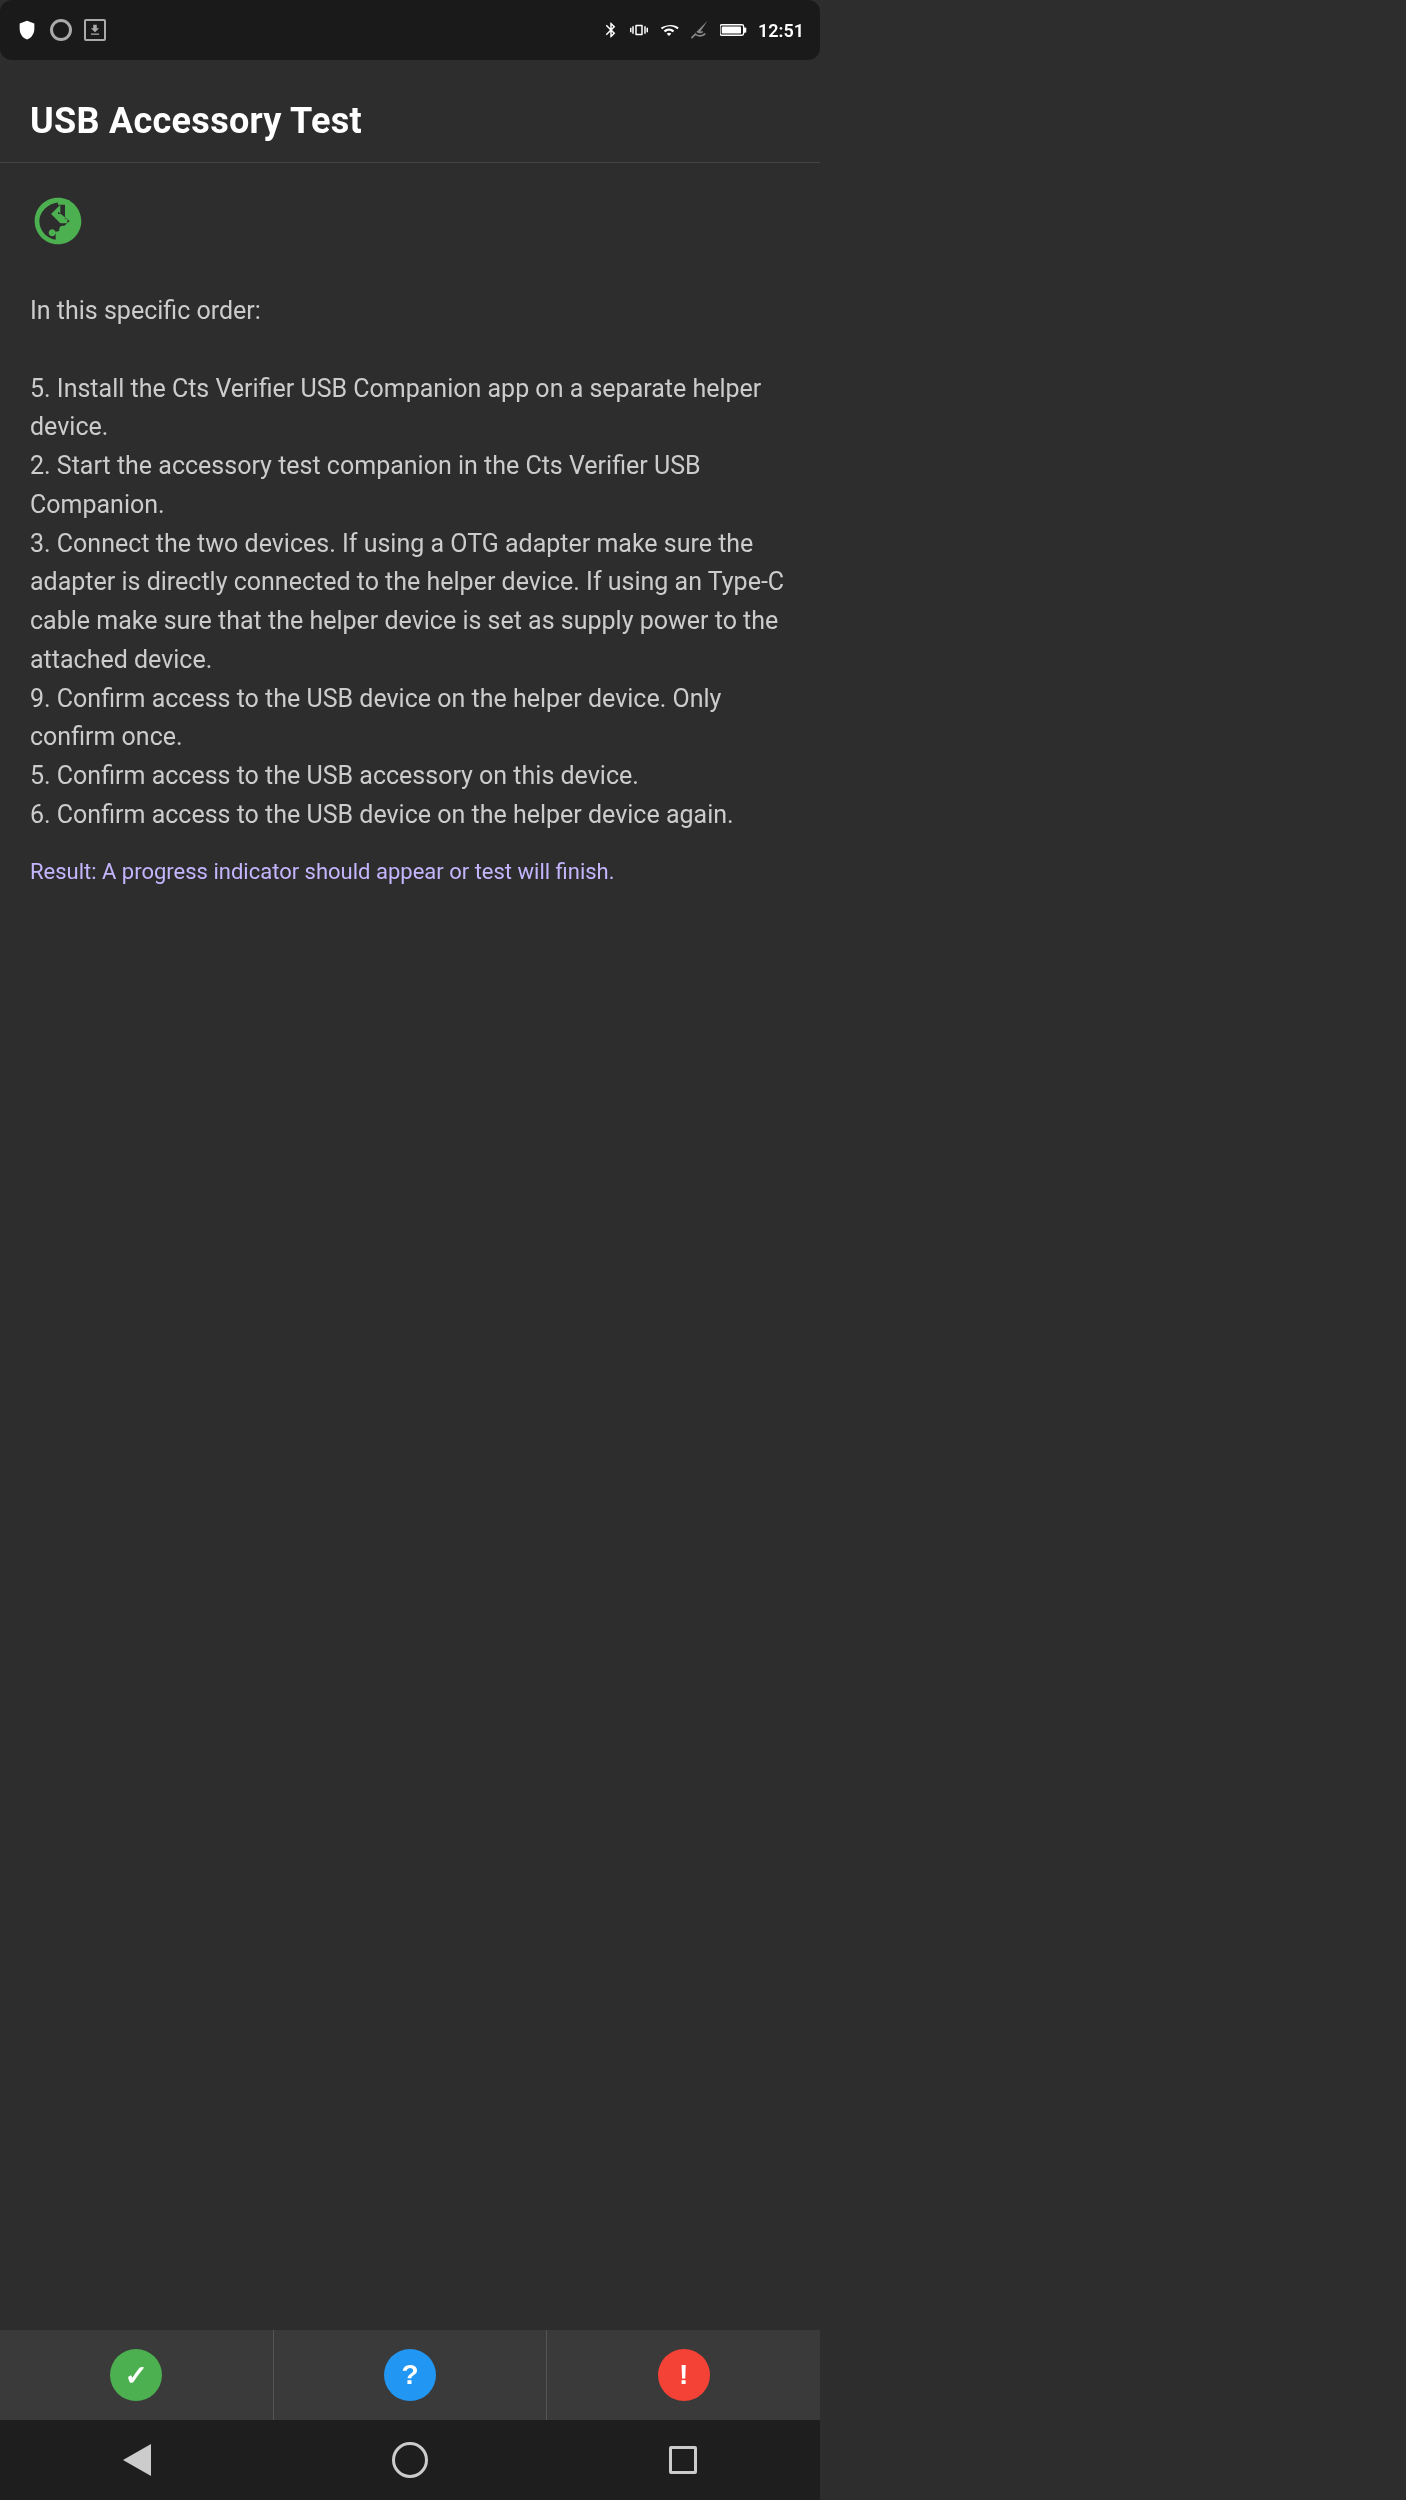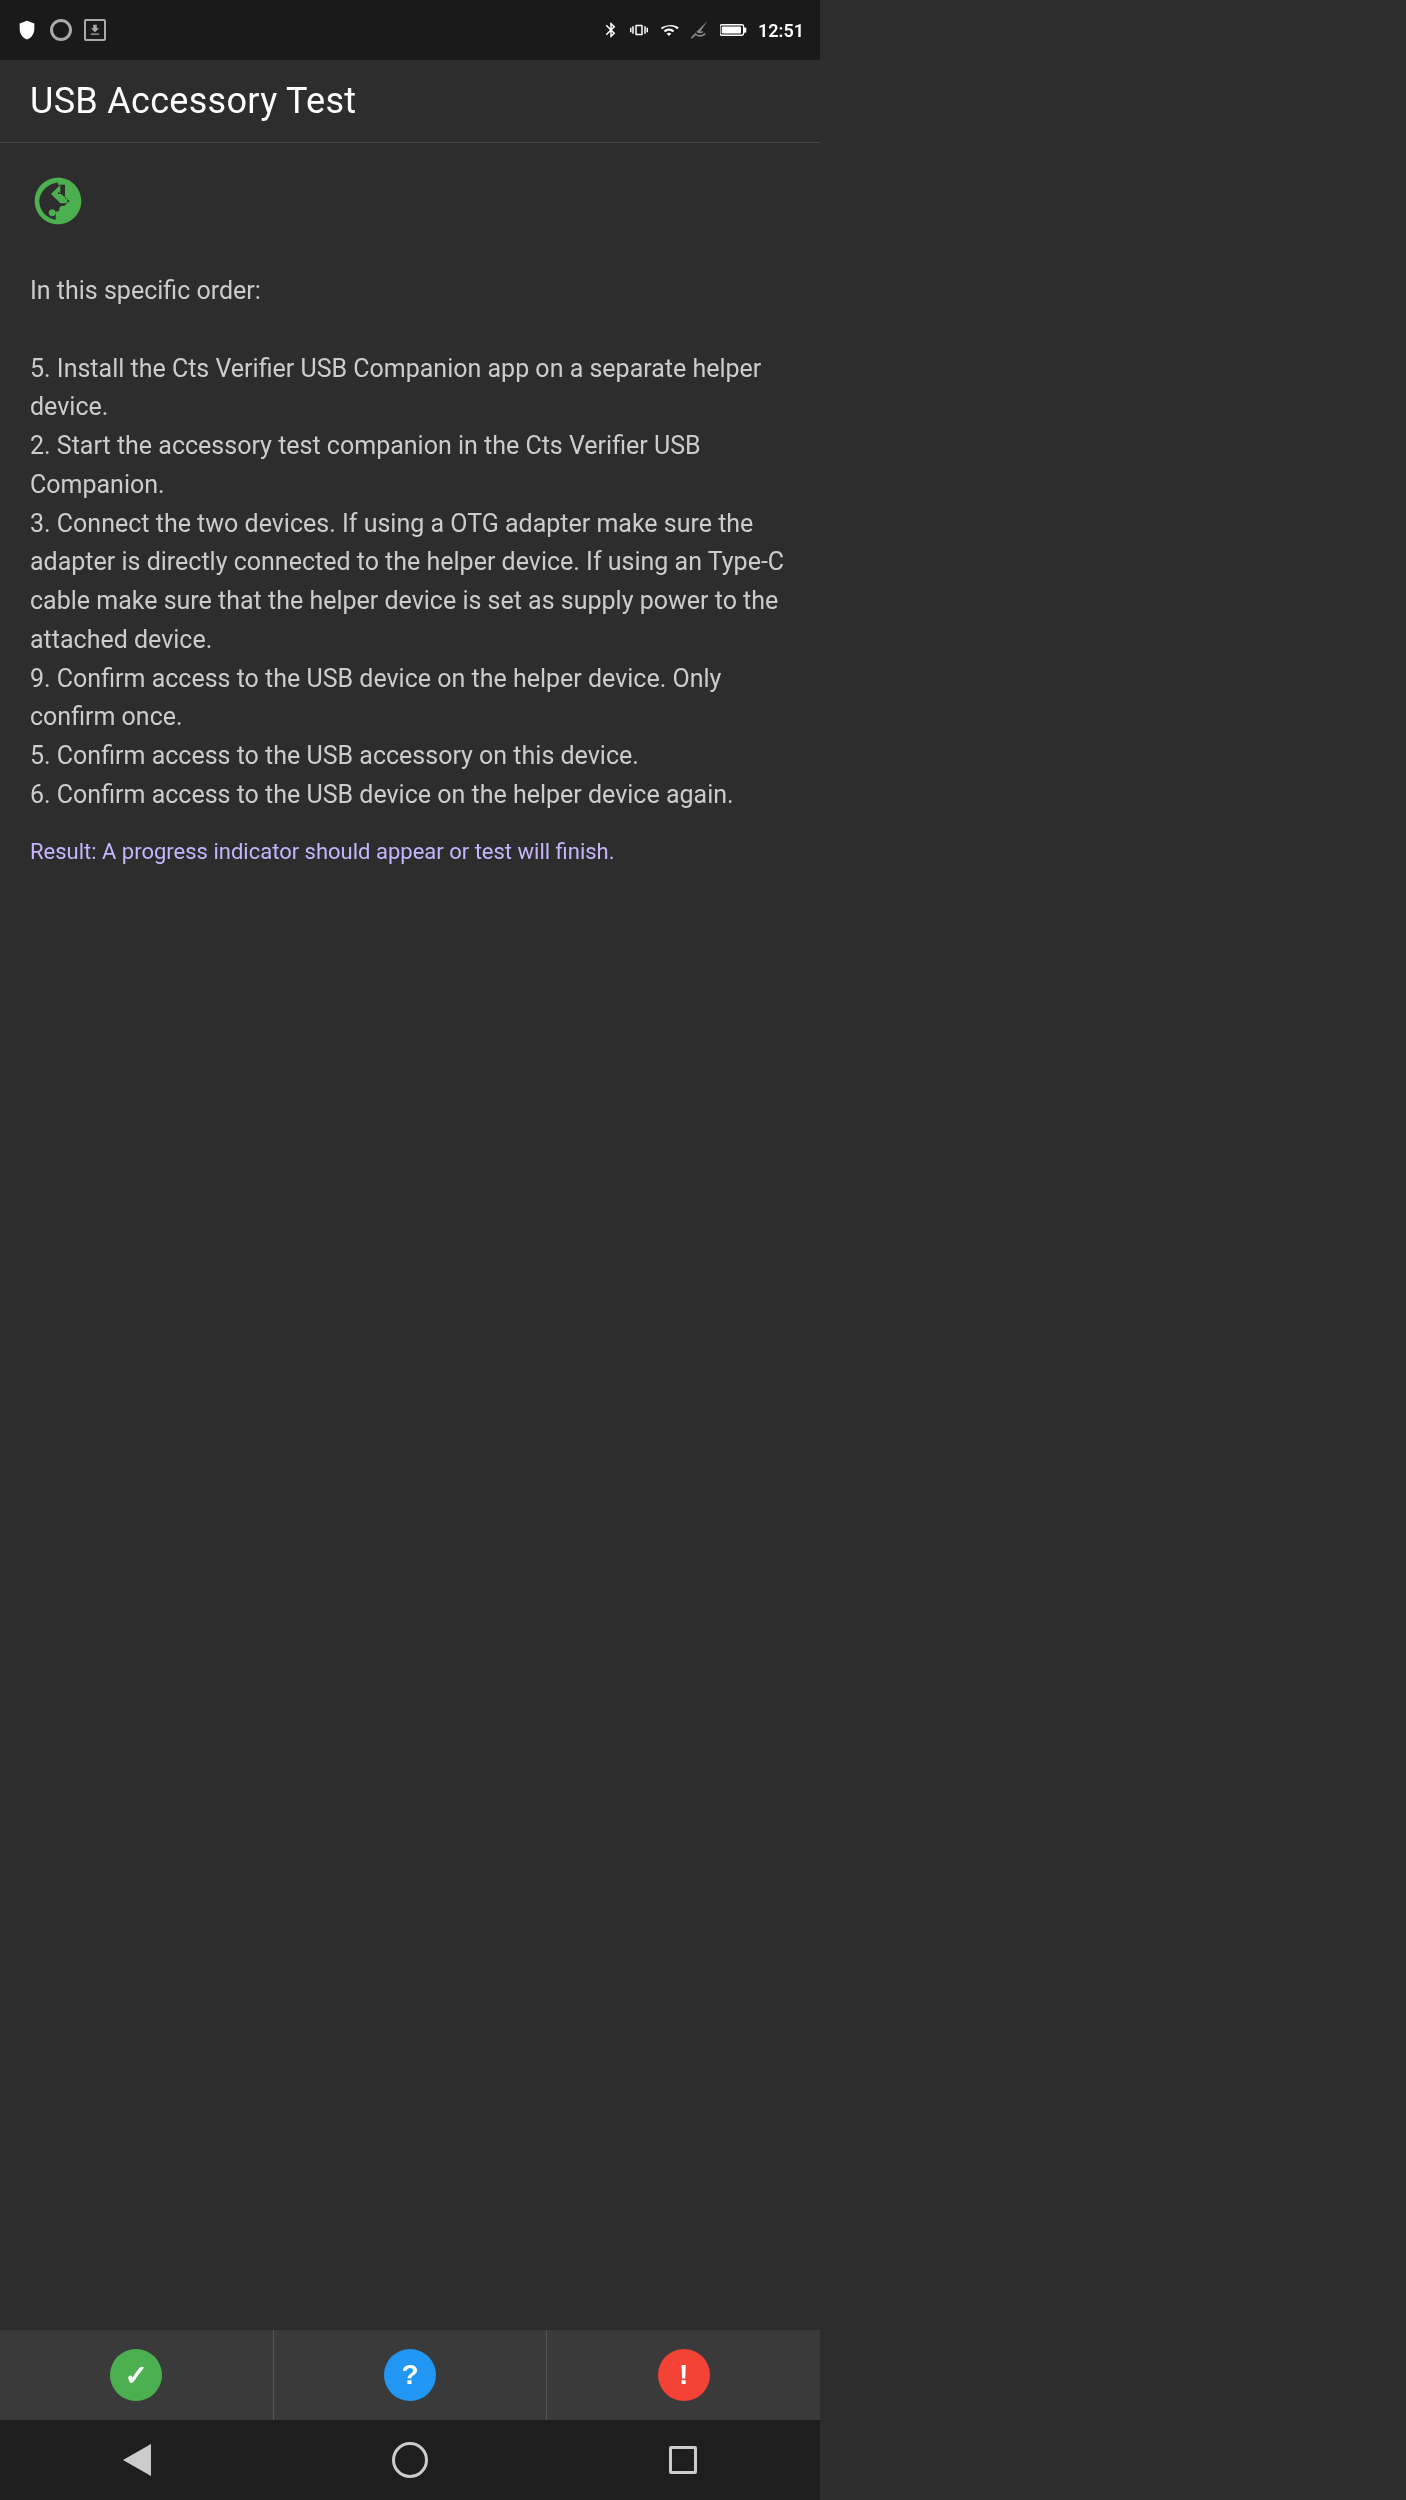--- a/index.html
+++ b/index.html
@@ -20,20 +20,21 @@
 
     
     .status-bar {
       width: 100%;
       height: 60px;
       background-color: #1a1a1a;
       display: flex;
       align-items: center;
       justify-content: space-between;
       padding: 0 16px;
+      border-radius: 12px;
     }
 
     .status-bar-left {
       display: flex;
       align-items: center;
       gap: 12px;
     }
 
     .status-bar-right {
       display: flex;
@@ -79,23 +80,24 @@
     
     .app-bar {
       width: 100%;
       background-color: #2d2d2d;
       padding: 20px 30px;
       border-bottom: 1px solid #444;
     }
 
     .app-title {
       font-size: 36px;
-      font-weight: 400;
+      font-weight: 700;
       color: #ffffff;
       letter-spacing: 0.3px;
+      margin-top: 20px;
     }
 
     
     .main-content {
       padding: 30px 30px 20px 30px;
       flex: 1;
     }
 
     .usb-icon {
       font-size: 52px;

